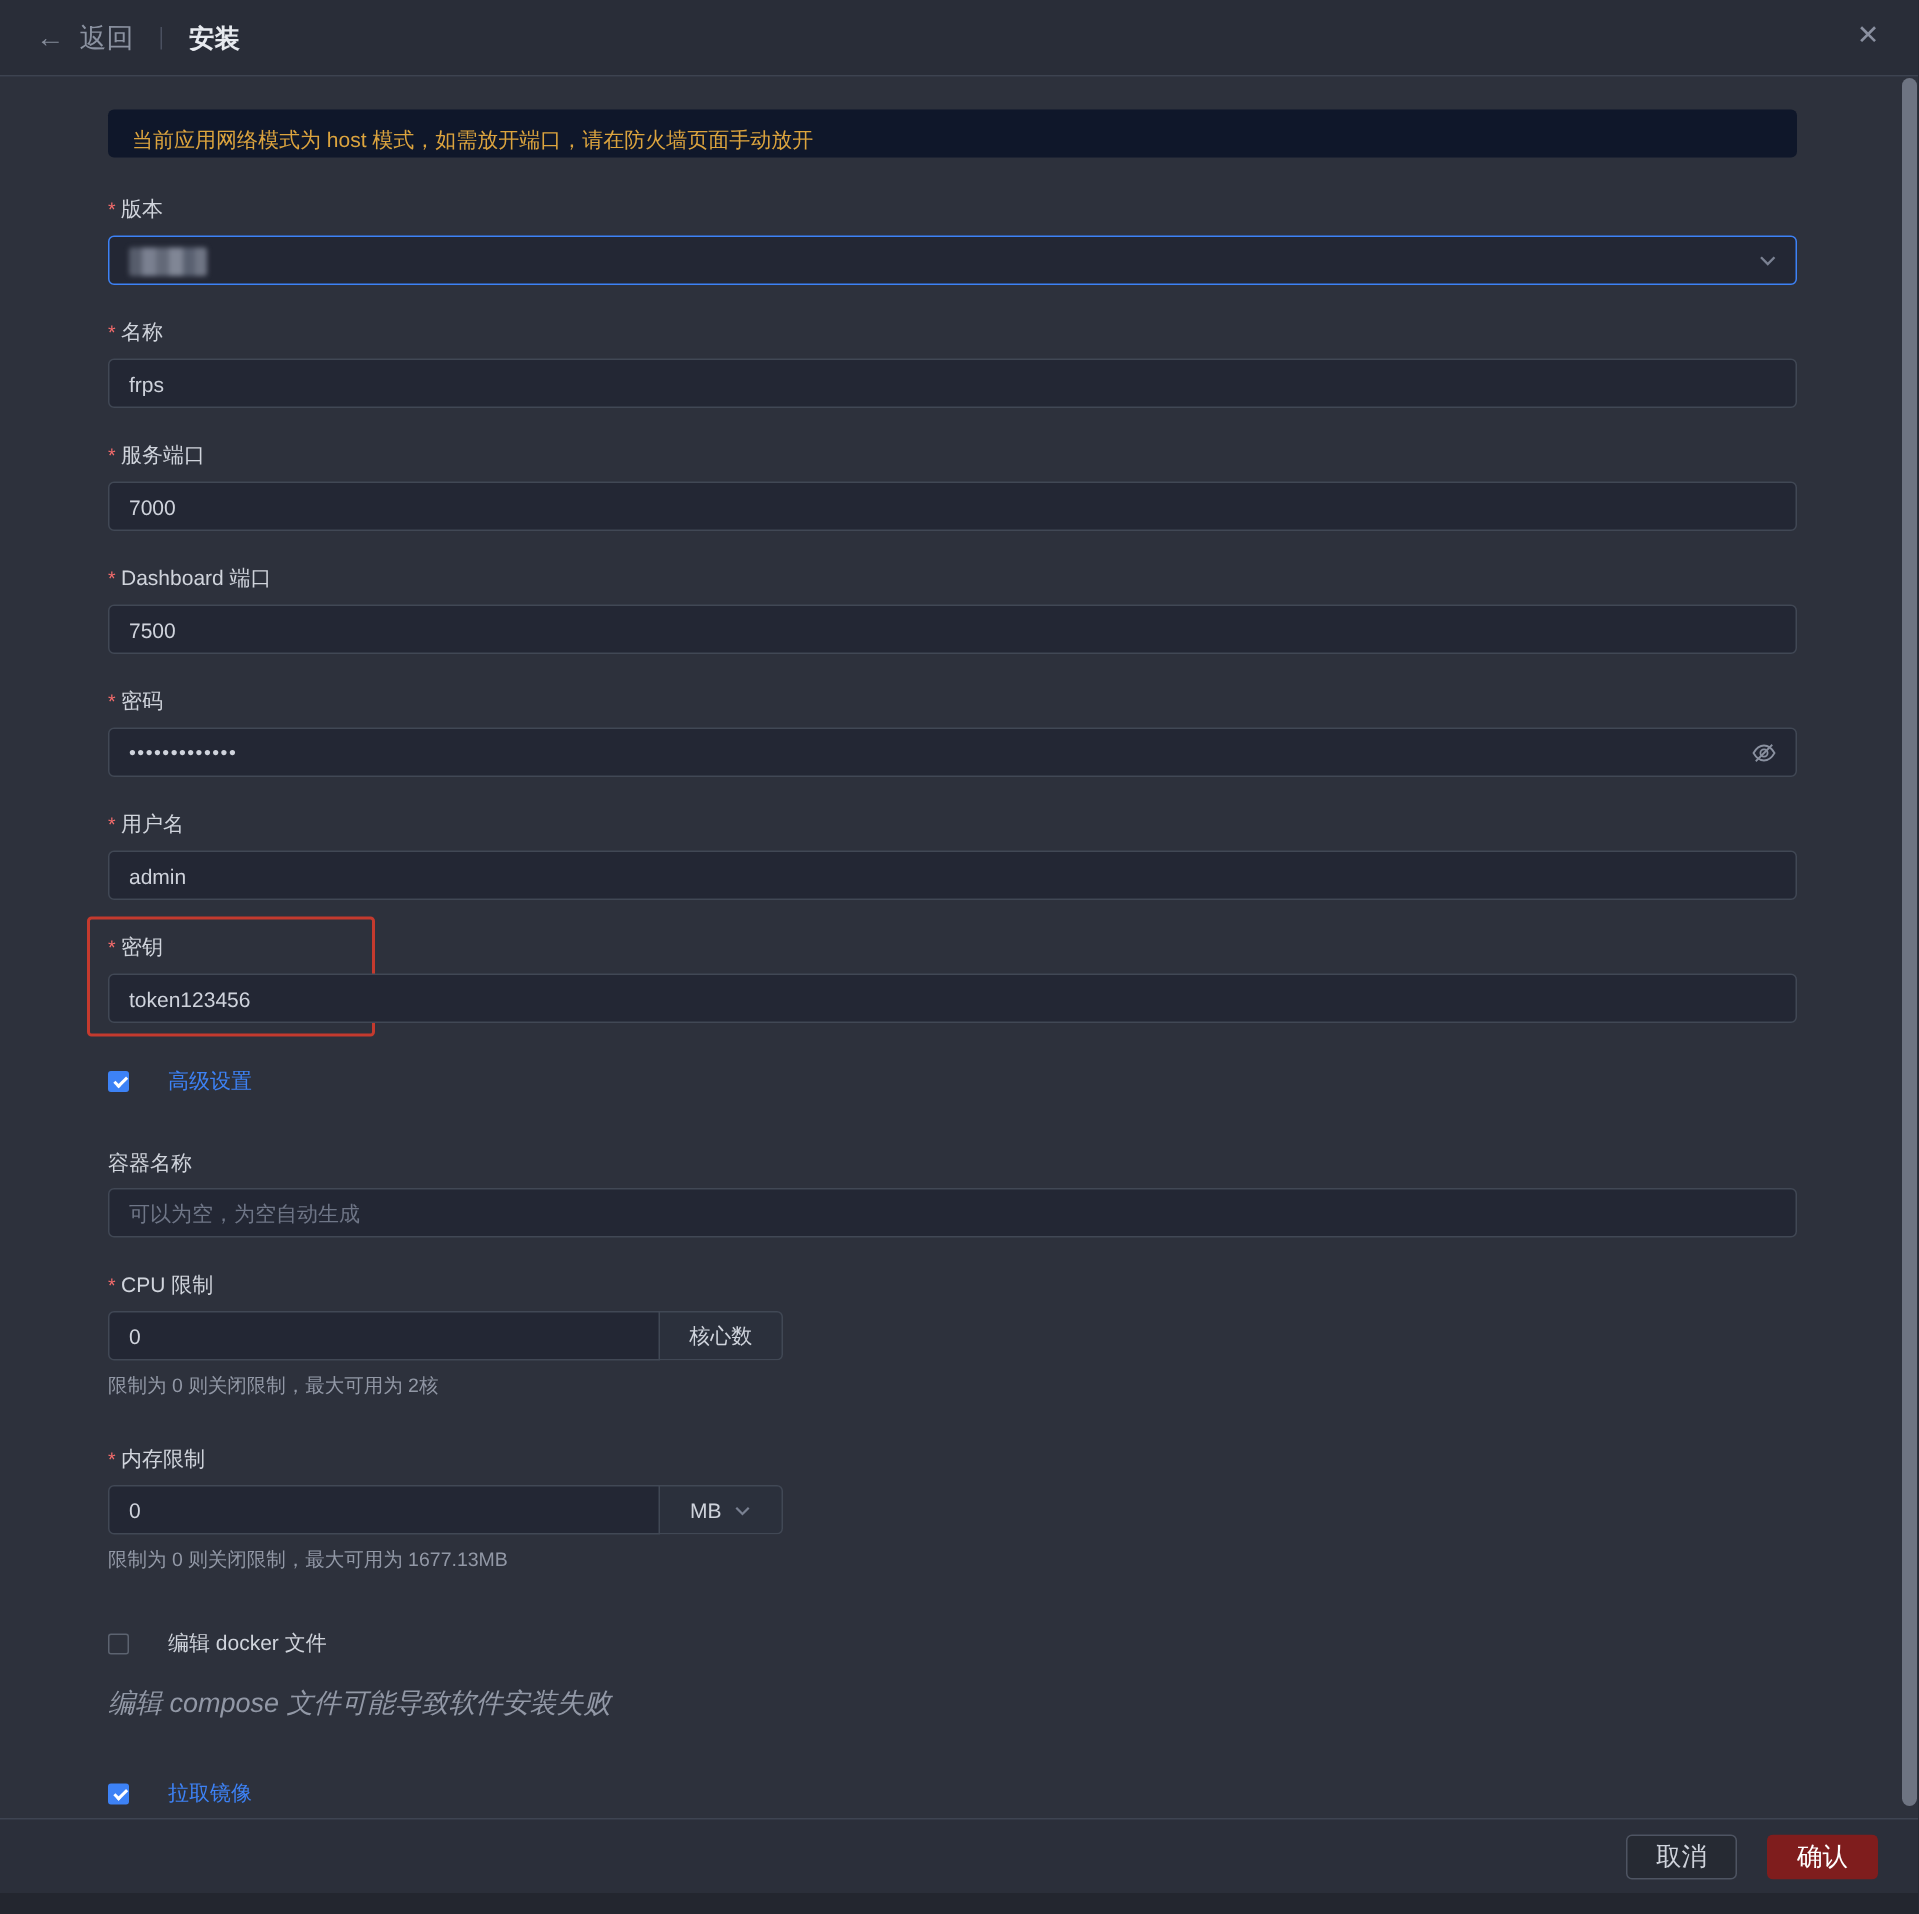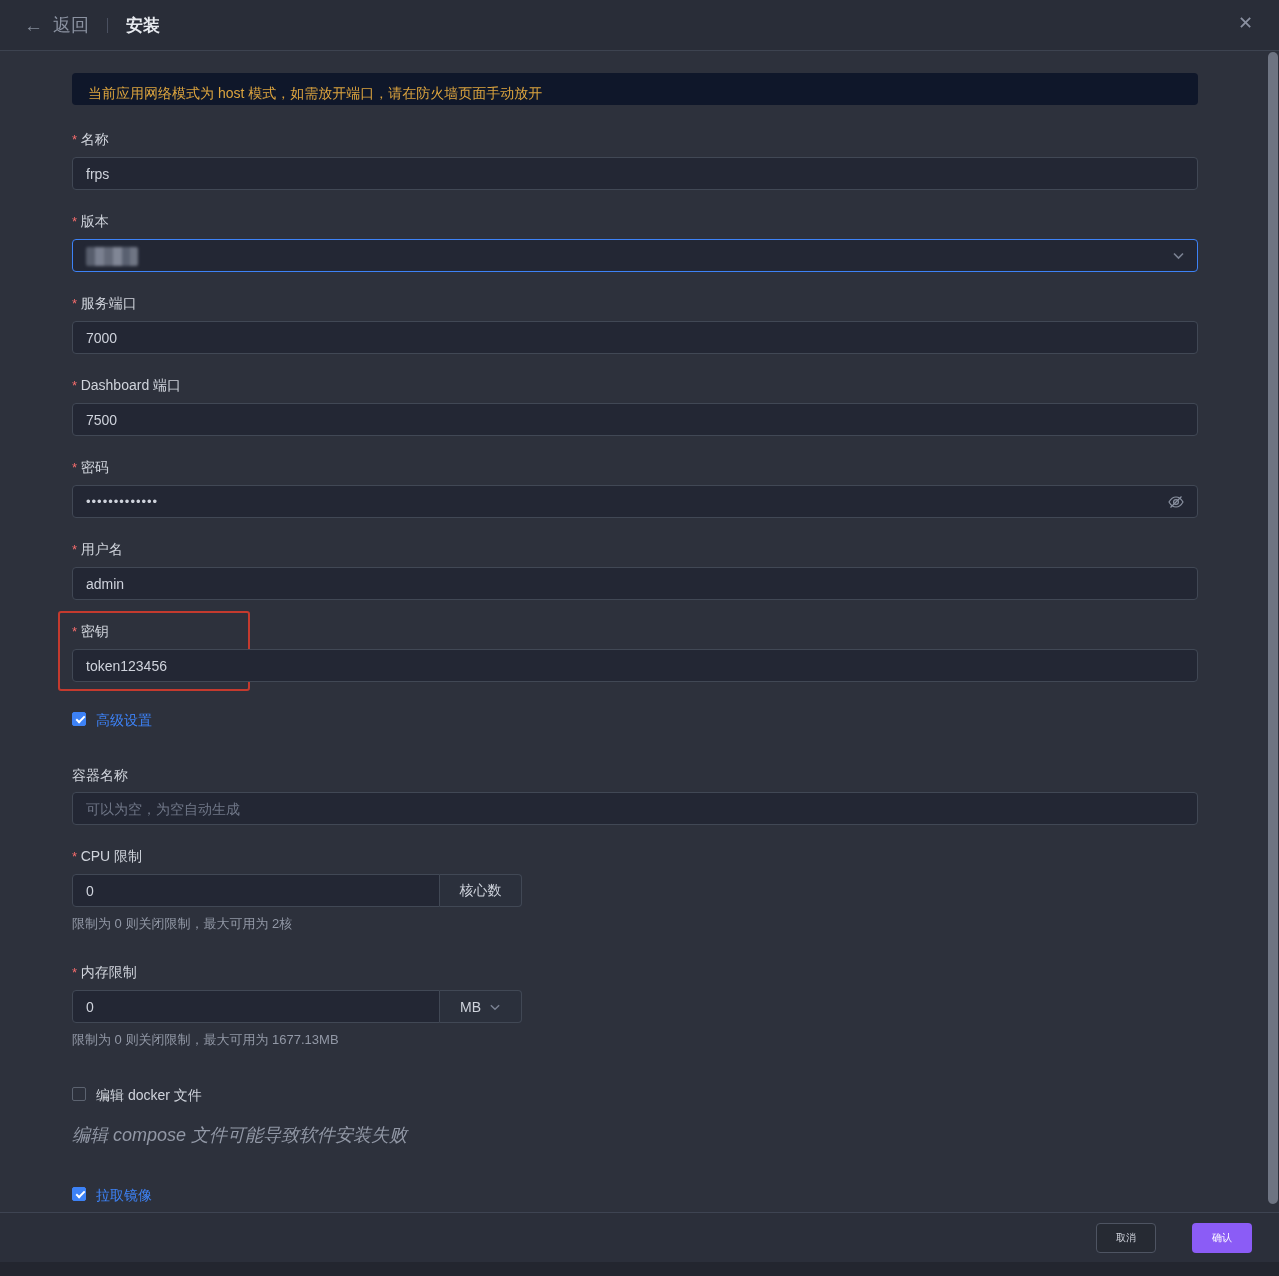--- a/index.html
+++ b/index.html
@@ -44,21 +44,21 @@
 
   
   .input-group { display:flex; width:450px; height:33px; }
   .input-group .tb { flex:1; border-radius:4px 0 0 4px; }
   .append { width:82px; height:33px; background:#2b303c; border:1px solid #414855; border-left:none;
             border-radius:0 4px 4px 0; color:#cfd3dc; font-size:14px;
             display:flex; align-items:center; justify-content:center; gap:8px; }
   .help { font-size:13px; color:#9298a6; margin-top:8px; line-height:17px; }
 
   
-  .check-row { display:flex; align-items:flex-start; cursor:pointer; }
+  .check-row { display:flex; align-items:center; cursor:pointer;gap:16px; }
   .checkbox { width:14px; height:14px; border:1px solid #5c6370; border-radius:2px; background:transparent;
               position:relative; flex:none; }
   .check-row.checked .checkbox { background:#3d82f6; border-color:#3d82f6; }
   .check-row.checked .checkbox::after { content:""; position:absolute; left:3px; top:3px; width:7px; height:3px;
               border-left:2px solid #fff; border-bottom:2px solid #fff; transform:rotate(-45deg); }
   .check-label { font-size:14px; color:#d0d4dc; margin-left:10px; }
   .check-row.checked .check-label { color:#3d82f6; }
 
   .row-advanced { margin:30px 0 35px 0; }
   .row-compose { margin-top:39px; }
@@ -67,24 +67,24 @@
 
   
   .group-token { position:relative; }
   .red-annotation { position:absolute; left:-14px; top:-10px; width:192px; height:80px;
                     border:2px solid #c43a2e; border-radius:3px; pointer-events:none; }
 
   
   .footer { position:absolute; left:0; bottom:14px; width:100%; height:50px; background:#2b2f3a;
             border-top:1px solid #3e4452; display:flex; align-items:center; justify-content:flex-end;
             padding:0 27px; gap:20px; }
-  .btn { height:30px; border-radius:4px; font-size:10px; padding:0 19px; cursor:pointer;
-         display:flex; align-items:center; border:1px solid transparent; font-family:Liberation Mono, monospace;margin-left:16px; }
+  .btn { height:30px; border-radius:4px; font-size:17px; padding:0 19px; cursor:pointer;
+         display:flex; align-items:center; border:1px solid transparent; font-family:Liberation Mono, monospace; }
   .btn-cancel { background:#262a33; border-color:#4e5462; color:#cfd3dc; }
-  .btn-confirm { background:#8b5cf6; color:#ffffff; }
+  .btn-confirm { background:#7f1d1d; color:#ffffff; }
   .bottom-strip { position:absolute; left:0; bottom:0; width:100%; height:14px; background:#23262f; }
 
   .scrollbar-thumb { position:absolute; right:1px; top:52px; width:10px; height:1152px;
                      background:#6e7482; border-radius:6px; }
 </style>
 </head>
 <body>
 
 <div class="page">
 
@@ -92,39 +92,39 @@
     <span class="back-arrow">←</span>
     <span class="back-label">返回</span>
     <span class="topbar-divider"></span>
     <span class="page-title">安装</span>
     <span class="close-icon">✕</span>
   </div>
 
   <div class="content">
 
     <div class="banner">当前应用网络模式为 host 模式，如需放开端口，请在防火墙页面手动放开</div>
-
-    <div class="group">
-      <div class="field-label req">名称</div>
-      <div class="tb">
-          <input value="frps" style="">
-        </div>
-    </div>
 
     <div class="group">
       <div class="field-label req">版本</div>
       <div class="tb focus">
         <input readonly="" style="">
         <span class="mosaic"></span>
         <span class="chevron">
           <svg width="13" height="13" viewBox="0 0 13 13">
               <polyline points="2,4.5 6.5,9 11,4.5" fill="none" stroke="#7a8192" stroke-width="1.6"></polyline>
             </svg>
         </span>
       </div>
+    </div>
+
+    <div class="group">
+      <div class="field-label req">名称</div>
+      <div class="tb">
+          <input value="frps" style="">
+        </div>
     </div>
 
     <div class="group">
       <div class="field-label req">服务端口</div>
       <div class="tb">
           <input value="7000" style="">
         </div>
     </div>
 
     <div class="group">

